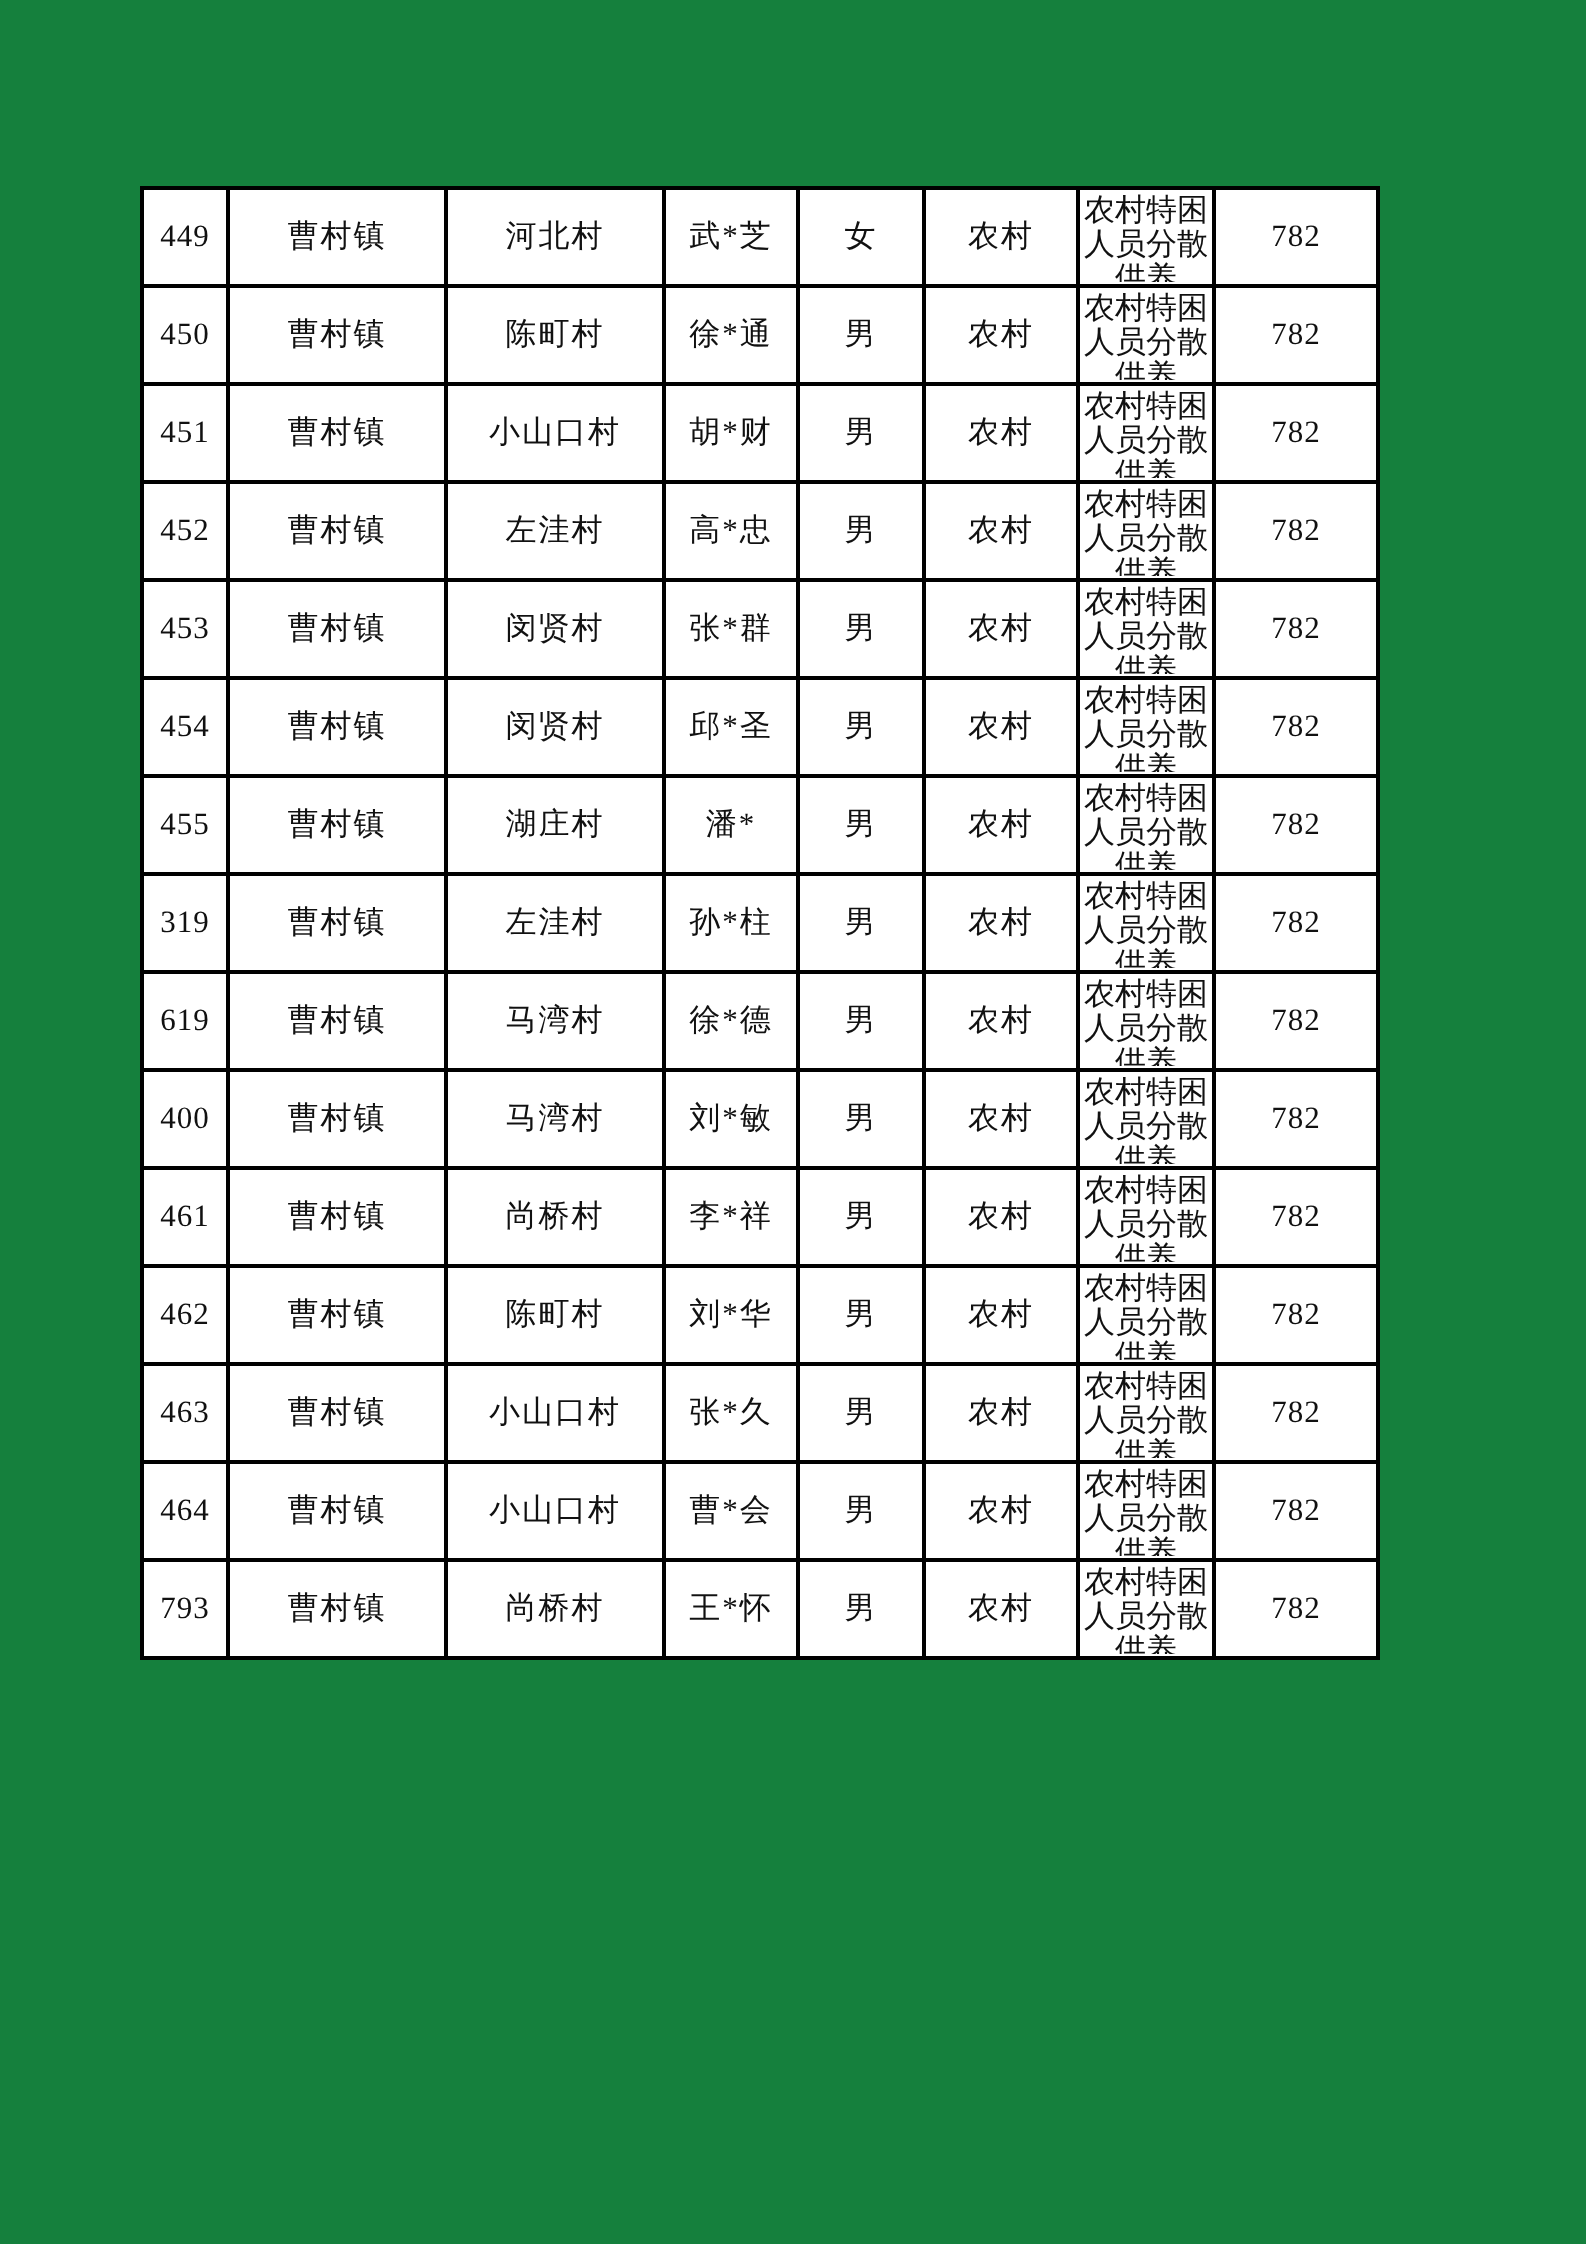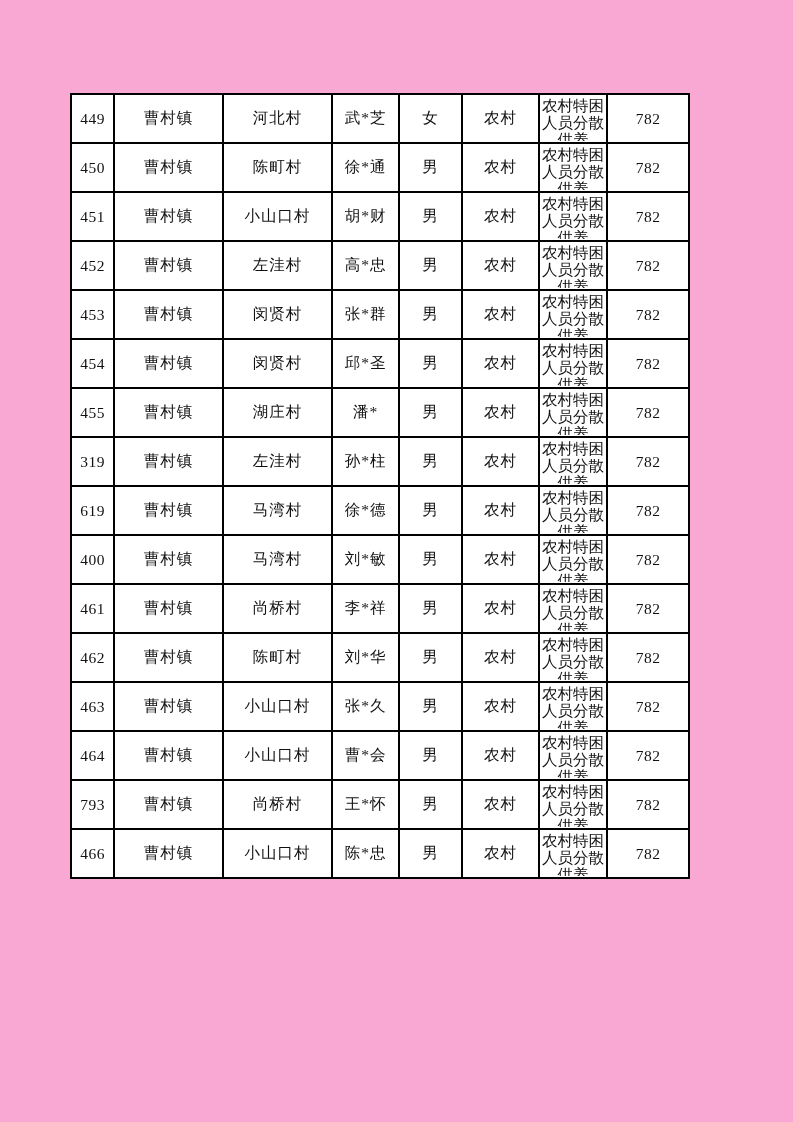--- a/index.html
+++ b/index.html
@@ -1,21 +1,21 @@
 <!DOCTYPE html>
 <html><head>
 <meta charset="utf-8">
 <style>
   * { box-sizing: border-box; }
   html, body { margin: 0; padding: 0; background: #e8e8e8; }
   .page {
     position: relative;
     width: 793px;
     height: 1122px;
-    background: #f9a8d4;
+    background: #15803d;
     overflow: hidden;
     font-family: "Liberation Serif", "DejaVu Serif", serif;
     color: #111111;
   }
   table.roster {
     position: absolute;
     left: 70px;
     top: 93px;
     width: 618px;
     border-collapse: collapse;
@@ -235,27 +235,15 @@
     <td class="c-town">曹村镇</td>
     <td class="c-village">尚桥村</td>
     <td class="c-name">王*怀</td>
     <td class="c-gender">男</td>
     <td class="c-area">农村</td>
     <td class="c-cat">
       <div class="cat-inner">农村特困人员分散供养</div>
     </td>
     <td class="c-amt">782</td>
   </tr>
-        <tr>
-    <td class="c-no">466</td>
-    <td class="c-town">曹村镇</td>
-    <td class="c-village">小山口村</td>
-    <td class="c-name">陈*忠</td>
-    <td class="c-gender">男</td>
-    <td class="c-area">农村</td>
-    <td class="c-cat">
-      <div class="cat-inner">农村特困人员分散供养</div>
-    </td>
-    <td class="c-amt">782</td>
-  </tr>
       </tbody>
   </table>
 </div>
 
 </body></html>

